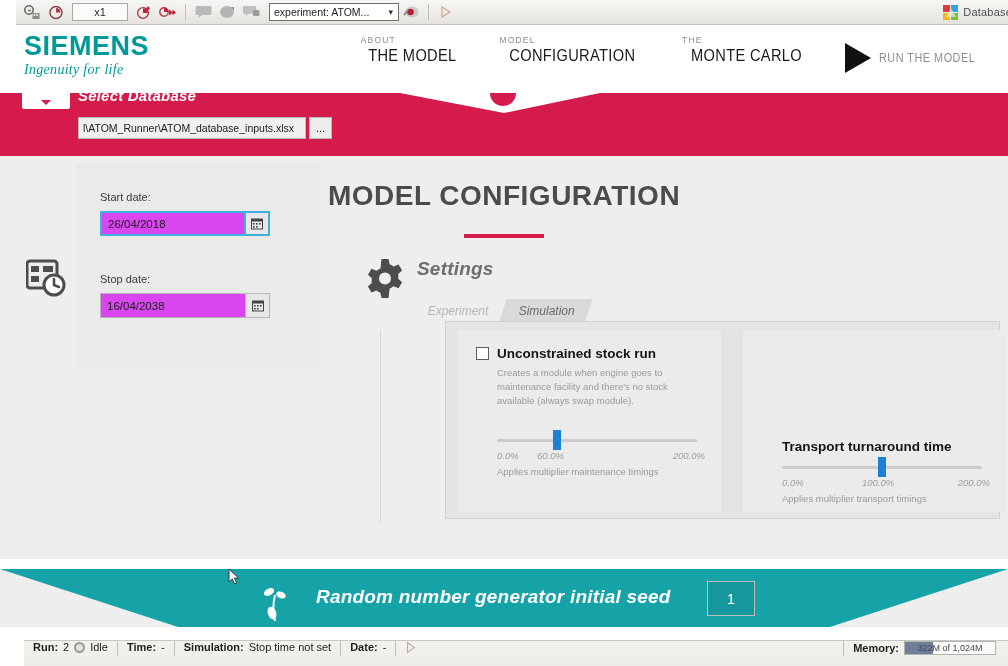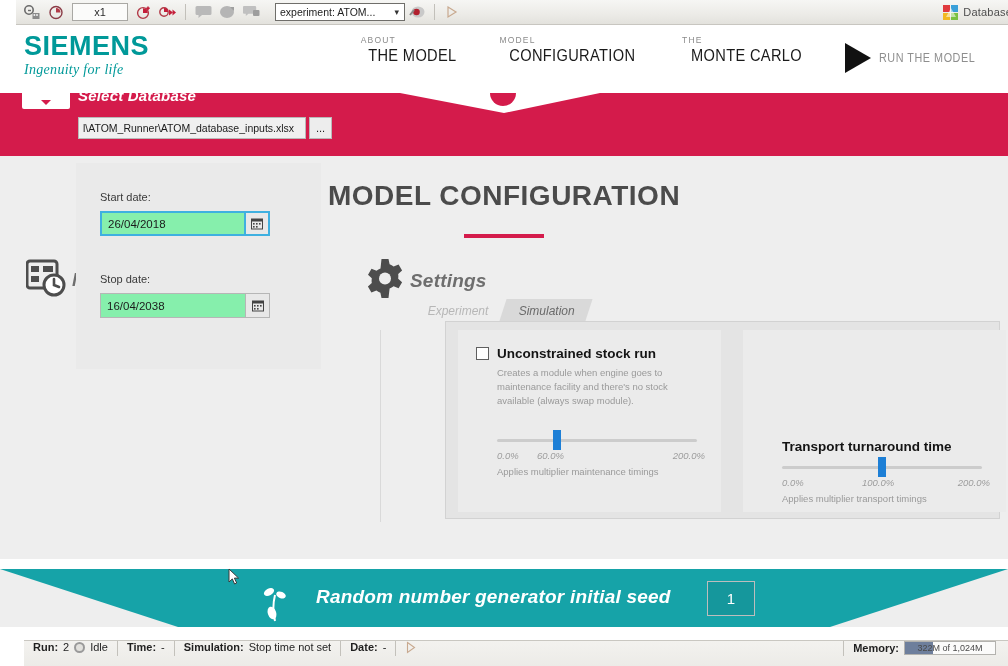--- a/index.html
+++ b/index.html
@@ -24,21 +24,21 @@
     position: relative;
   }
   .tb-sep { width: 1px; height: 16px; background: #c2c0ba; margin: 0 5px; }
   .tb-speed {
     width: 56px; height: 18px; margin: 0 4px;
     border: 1px solid #a9a8a4; background: #fbfbfa;
     font-size: 11px; color: #2b2b2b;
     display: flex; align-items: center; justify-content: center;
   }
   .tb-combo {
-    width: 130px; height: 18px; margin-left: 12px;
+    width: 130px; height: 18px; margin-left: 6px;
     border: 1px solid #6f6e6a; background: #ffffff;
     font-size: 10.5px; color: #1d1d1d;
     display: flex; align-items: center; padding-left: 4px;
     position: relative;
   }
   .tb-combo .chev {
     position: absolute; right: 5px; top: 50%; transform: translateY(-50%);
     font-size: 9px; color: #333;
   }
   .tb-spacer { flex: 1; }
@@ -145,33 +145,33 @@
   .page-title {
     position: absolute; width: 1008px; top: 24px; text-align: center;
     font-size: 28px; font-weight: bold; color: #4b4b4b; letter-spacing: .5px;
   }
   .title-rule {
     position: absolute; left: 50%; transform: translateX(-50%); top: 78px;
     width: 80px; height: 4px; background: #d41b4b;
   }
 
   
-  .sec-head { position: absolute; display: flex; align-items: center; gap: 4px; }
+  .sec-head { position: absolute; display: flex; align-items: flex-start; gap: 11px; }
   .sec-title {
     font-size: 19px; font-style: italic; font-weight: bold; color: #6e6e6e;
     letter-spacing: .2px;
   }
   .left-card {
     position: absolute; left: 76px; top: 163px; width: 245px; height: 206px;
     background: #eaeaea;
   }
   .fld-label { font-size: 11px; color: #3a3a3a; }
   .date-row { display: flex; align-items: center; }
   .date-input {
-    width: 146px; height: 25px; background: #86efac;
+    width: 146px; height: 25px; background: #d946ef;
     border: 1px solid #b6b6b6; font-size: 11.5px; color: #1b1b1b;
     padding: 0 6px; display: flex; align-items: center;
   }
   .date-input.focused { border: 2px solid #3fb0e0; }
   .cal-btn {
     width: 24px; height: 25px; background: #e8e8e8;
     border: 1px solid #b6b6b6; border-left: none;
     display: flex; align-items: center; justify-content: center; cursor: pointer;
   }
   .cal-btn.focused { border: 2px solid #3fb0e0; border-left: none; }

